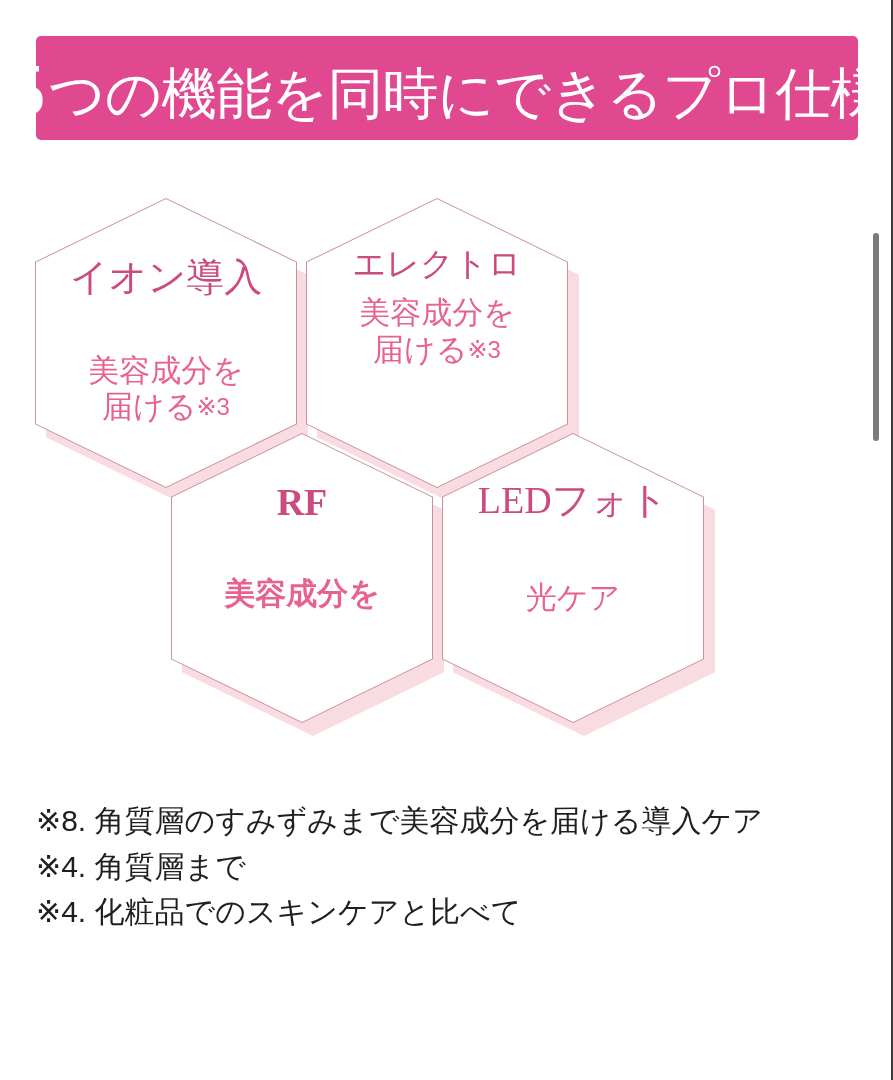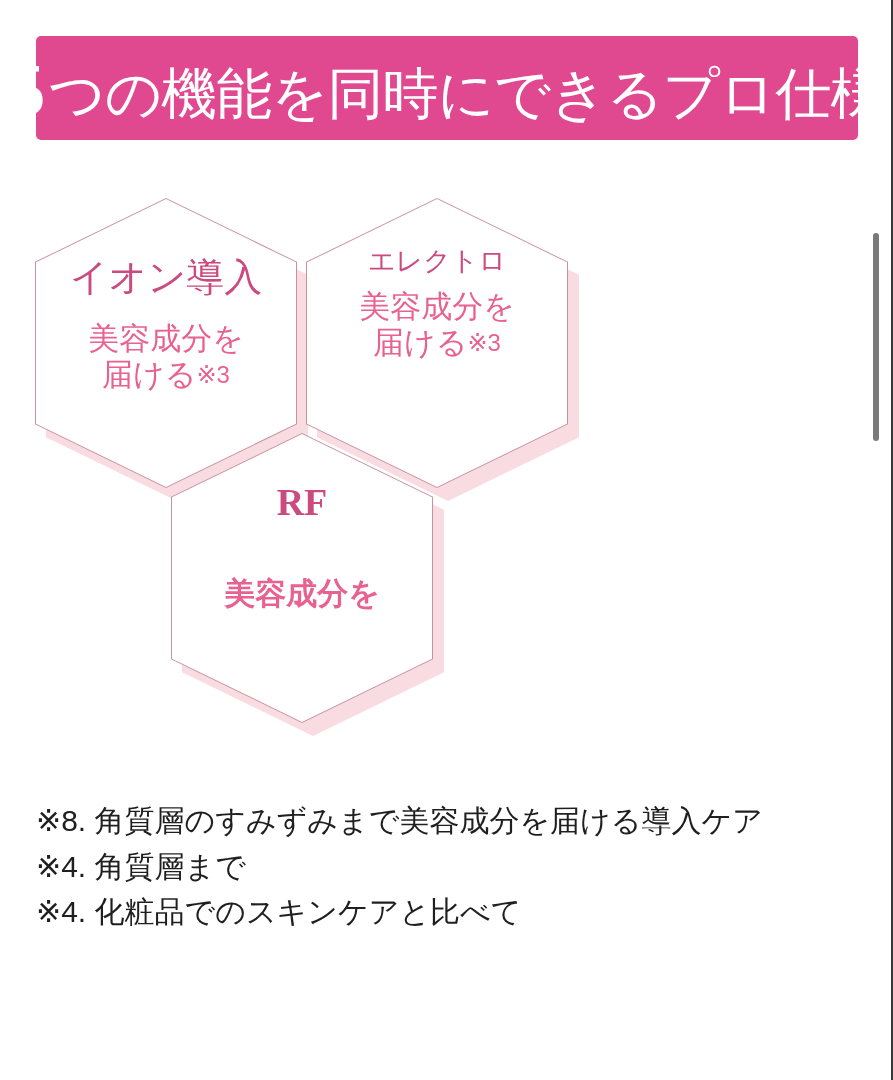--- a/index.html
+++ b/index.html
@@ -113,38 +113,38 @@
   }
   .hex-title {
     color: #cb4b80;
     font-family: "Liberation Serif", "DejaVu Serif", serif;
     font-size: 38px;
     line-height: 1.12;
     text-align: center;
     white-space: nowrap;
   }
   .hex-title.small {
-    font-size: 27px;
+    font-size: 33px;
     line-height: 1.13;
   }
   .hex-sub {
     color: #e8628f;
     font-family: "Liberation Sans", "DejaVu Sans", sans-serif;
     font-size: 31px;
     line-height: 1.18;
     text-align: center;
     white-space: nowrap;
   }
   .hex-sub .ref {
     font-size: 24px;
     vertical-align: 2px;
   }
 
   
-  #hex-ion   .hex-content { padding-top: 58px; }
+  #hex-ion   .hex-content { padding-top: 58px; gap: 32px; }
   #hex-ion   .hex-sub     { margin-top: 22px; }
 
   #hex-elec  .hex-content { padding-top: 48px; }
   #hex-elec  .hex-sub     { margin-top: 12px; }
 
   #hex-ems   .hex-content { padding-top: 62px; }
   #hex-ems   .hex-sub     { margin-top: 44px; }
 
   #hex-rf    .hex-content { padding-top: 48px; font-weight: bold; }
   #hex-rf    .hex-sub     { margin-top: 52px; }
@@ -231,20 +231,31 @@
       <div class="hex-face"></div>
       <div class="hex-inner"></div>
       <div class="hex-content">
         <div class="hex-title">RF</div>
         <div class="hex-sub">
           <div>美容成分を</div>
         </div>
       </div>
     </div>
 
+    <div class="hexcell" id="hex-led" style="left:442px; top:243px;">
+      <div class="hex-shadow"></div>
+      <div class="hex-face"></div>
+      <div class="hex-inner"></div>
+      <div class="hex-content">
+        <div class="hex-title">LEDフォト</div>
+        <div class="hex-sub">
+          <div>光ケア</div>
+        </div>
+      </div>
+    </div>
 
   </div>
 
   <div id="notes">
     <p>※8. 角質層のすみずみまで美容成分を届ける導入ケア</p>
     <p>※4. 角質層まで</p>
     <p>※4. 化粧品でのスキンケアと比べて</p>
   </div>
 
   <div id="scrollbar-track">

